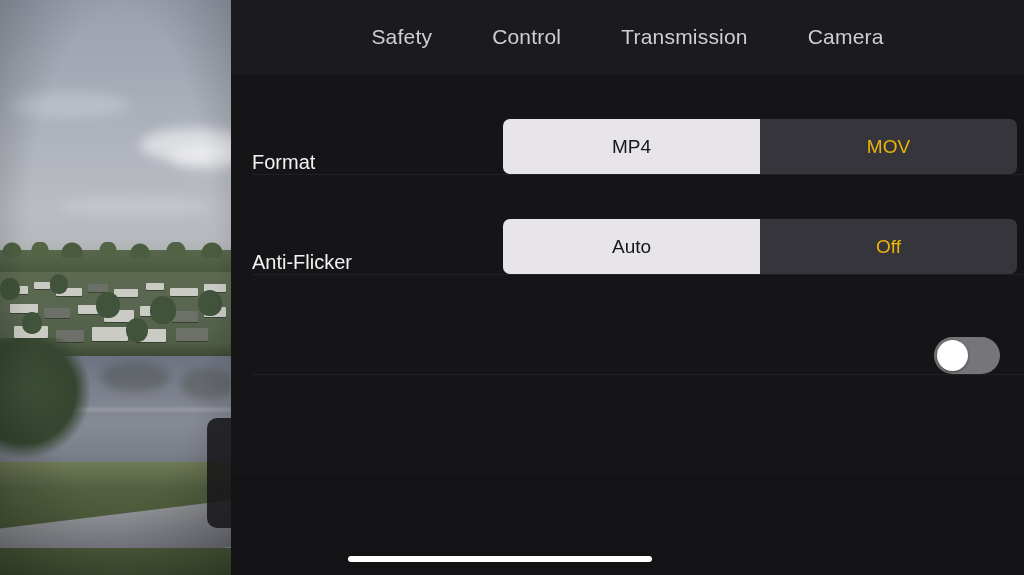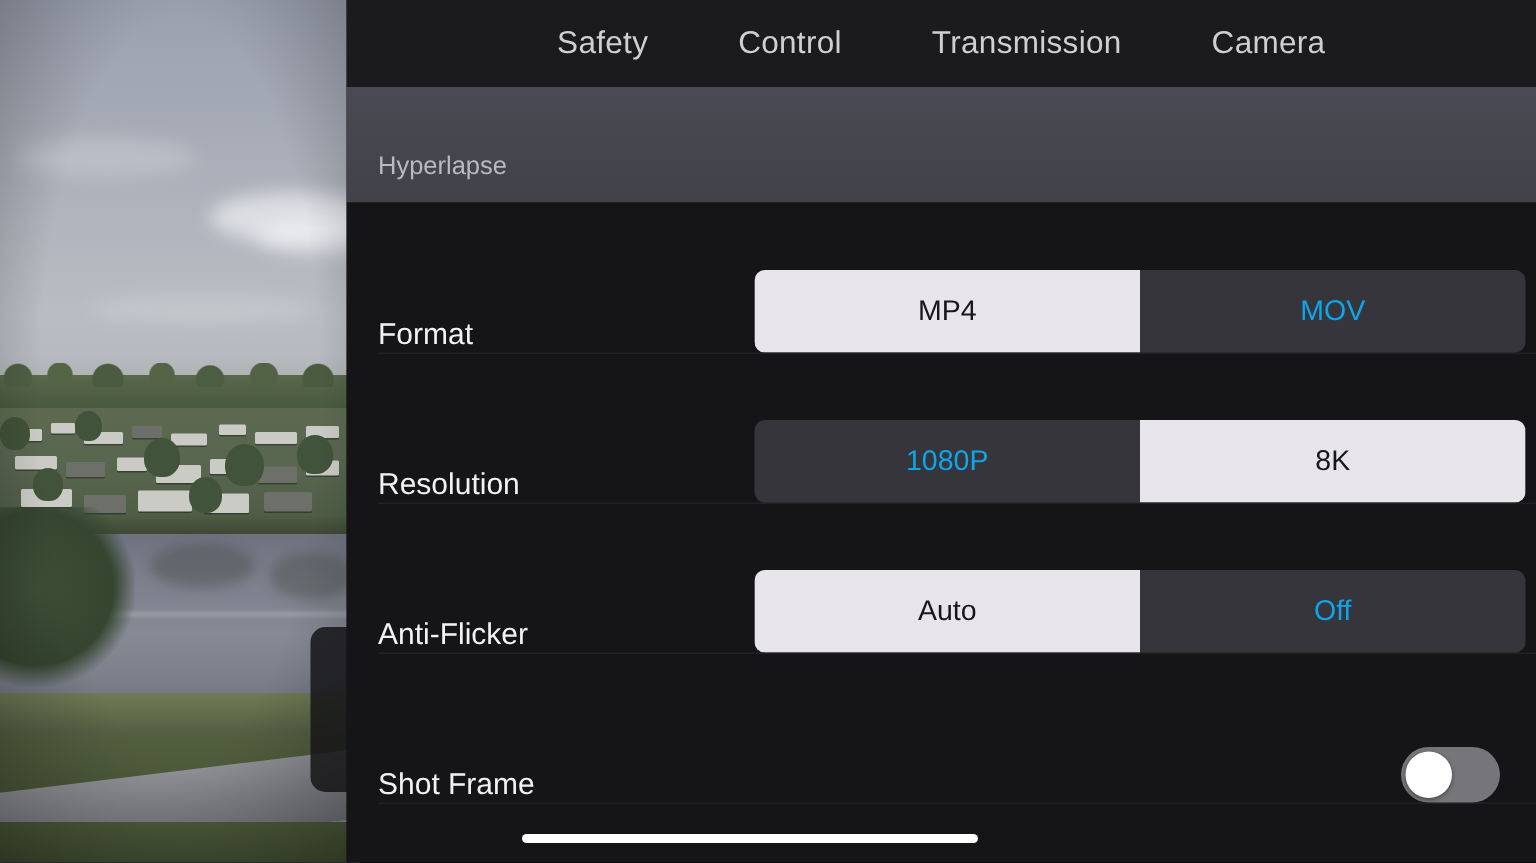--- a/index.html
+++ b/index.html
@@ -124,21 +124,21 @@
   #settings-panel {
     position:absolute; left:231px; top:0;
     width:793px; height:575px;
     background:#131315;
     overflow:hidden;
   }
 
   
   #tab-bar {
     position:relative;
-    height:58px;
+    height:74px;
     background:#1b1b1e;
     display:flex;
     align-items:center;
     justify-content:center;
     gap:0;
   }
   .tab {
     position:relative;
     color:#cfcfd3;
     font-size:21px;
@@ -205,21 +205,21 @@
     display:flex;
     background:#35353b;
     border-radius:7px;
     overflow:hidden;
   }
   .segmented .seg {
     flex:1 1 0;
     display:flex;
     align-items:center;
     justify-content:center;
-    color:#0ea5e9;
+    color:#eab308;
     font-size:19px;
     cursor:pointer;
     position:relative;
     white-space:nowrap;
   }
   .segmented .seg.sel {
     background:#e7e4ea;
     color:#17171a;
   }
   .segmented.quad .seg.div::before {
@@ -331,64 +331,49 @@
         <span>Control</span>
       </div>
       <div class="tab">
         <span>Transmission</span>
       </div>
       <div class="tab">
         <span>Camera</span>
       </div>
     </div>
 
-    <div id="section-band">
-      <span class="title">Hyperlapse</span>
-    </div>
 
     <div id="rows">
 
       <div class="row">
         <span class="label">Format</span>
         <div class="segmented">
           <div class="seg sel">
             <span>MP4</span>
           </div>
           <div class="seg">
             <span>MOV</span>
           </div>
         </div>
       </div>
 
-      <div class="row">
-        <span class="label">Resolution</span>
-        <div class="segmented">
-          <div class="seg">
-            <span>1080P</span>
-          </div>
-          <div class="seg sel">
-            <span>8K</span>
-          </div>
-        </div>
-      </div>
 
       <div class="row">
         <span class="label">Anti-Flicker</span>
         <div class="segmented quad">
           <div class="seg sel">
             <span>Auto</span>
           </div>
           <div class="seg">
             <span>Off</span>
           </div>
         </div>
       </div>
 
       <div class="row">
-        <span class="label">Shot Frame</span>
         <div class="toggle">
           <span class="knob"></span>
         </div>
       </div>
 
       <div class="row">
         
         
       </div>
 

